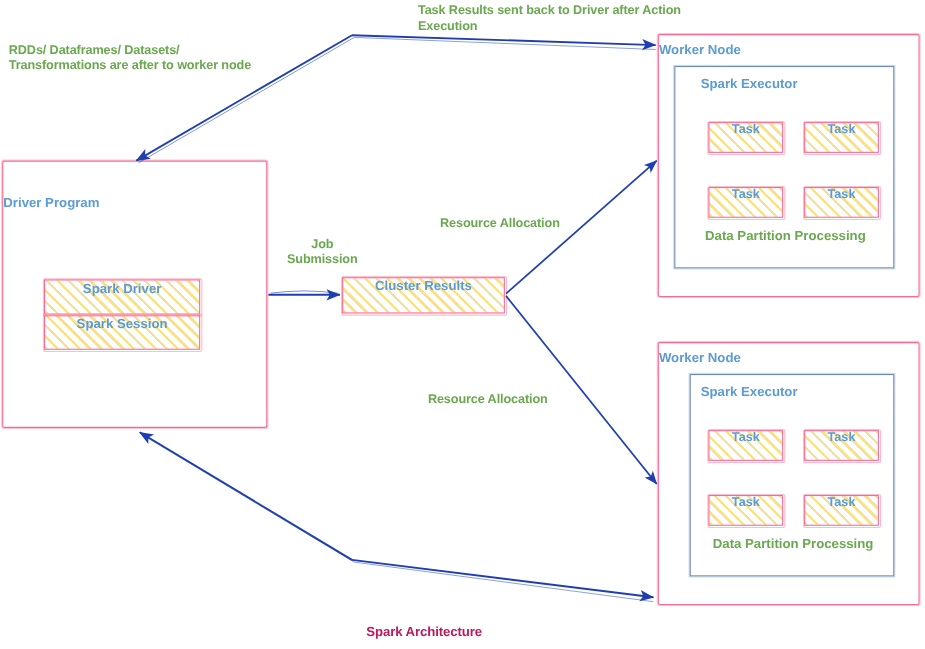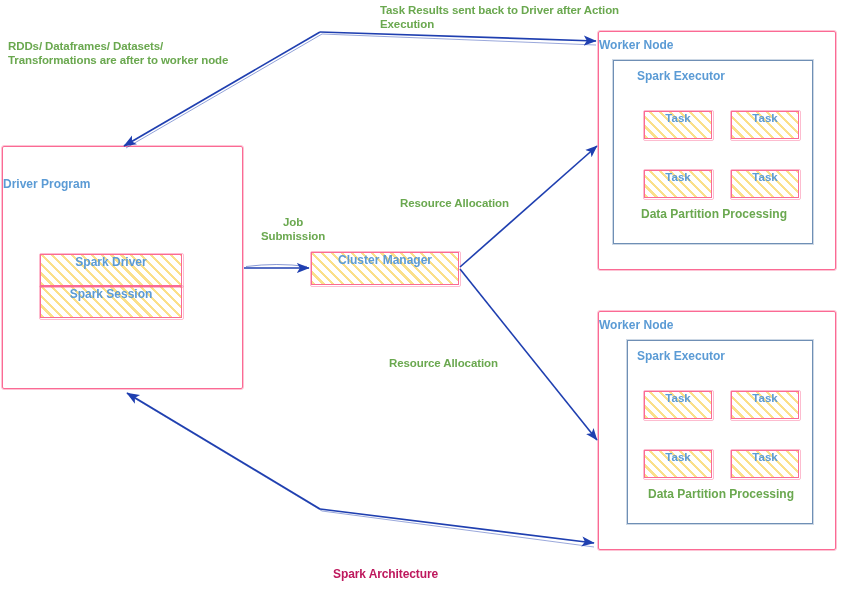--- a/index.html
+++ b/index.html
@@ -144,21 +144,21 @@
 
   <div class="hatch" style="left:40px; top:286px; width:142px; height:32px;">
     <span>Spark Session</span>
   </div>
 
   <div class="hatch" style="left:40px; top:254px; width:142px; height:32px;">
     <span>Spark Driver</span>
   </div>
 
   <div class="hatch" style="left:311px; top:252px; width:148px; height:33px;">
-    <span>Cluster Manager</span>
+    <span>Cluster Results</span>
   </div>
 
   <div class="pinkbox" style="left:598px; top:31px; width:238px; height:239px;">
     <div class="centered-title" style="left:0; top:6px; width:238px; font-size:12px; color:#5b9bd5;">Worker Node</div>
   </div>
 
   <div class="greybox" style="left:613px; top:60px; width:200px; height:184px;">
     <div style="position:absolute; left:23px; top:8px; font-size:12px; font-weight:bold; color:#5b9bd5;">Spark Executor</div>
     <div style="position:absolute; left:0; top:146px; width:200px; text-align:center; font-size:12px; font-weight:bold; color:#6aa84f;">Data Partition Processing</div>
   </div>

